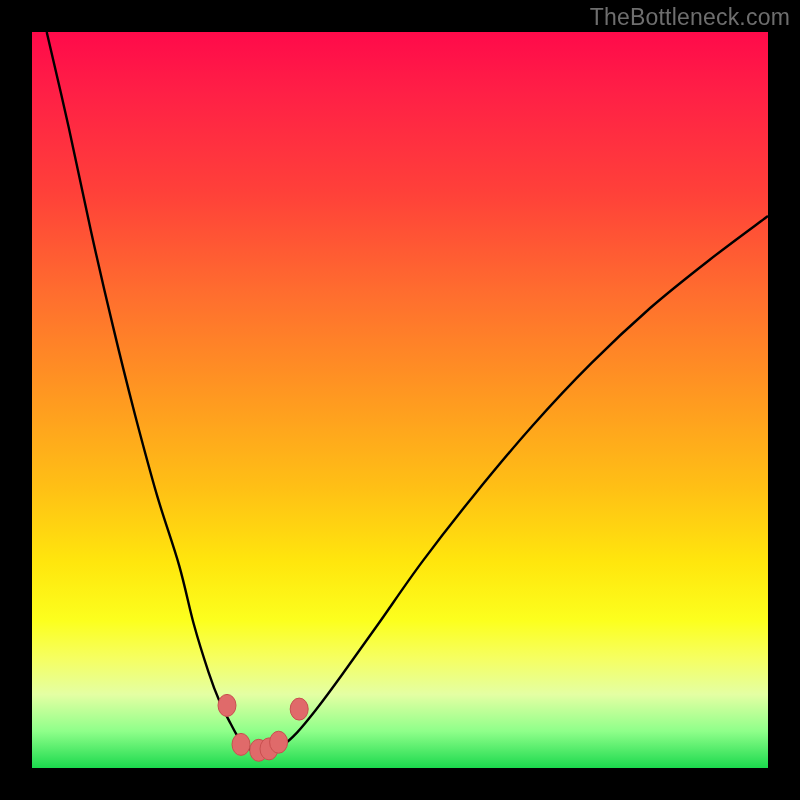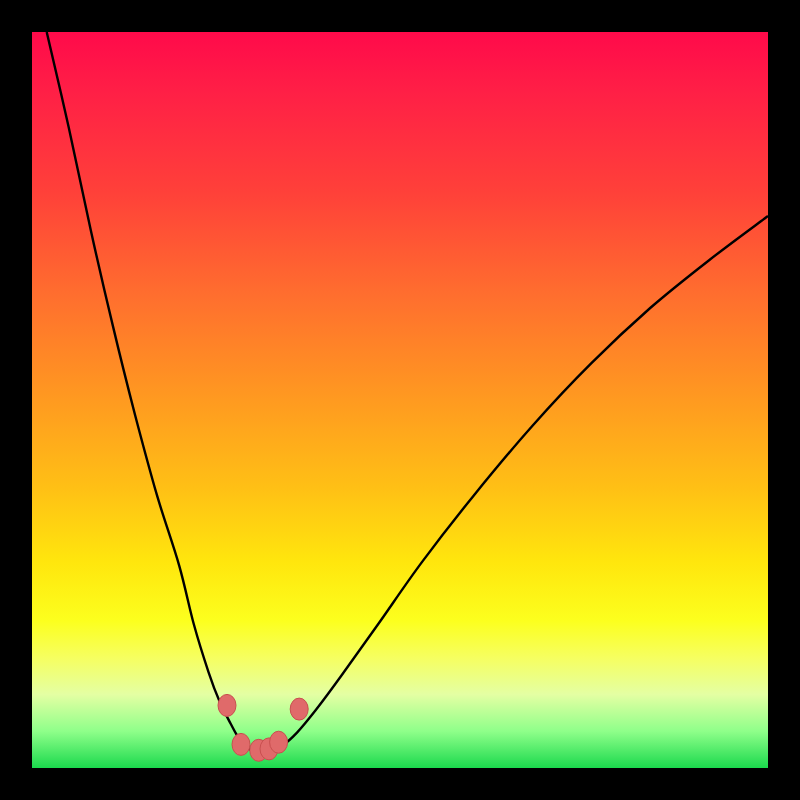--- a/index.html
+++ b/index.html
@@ -70,13 +70,14 @@
       <g id="markers">
           <ellipse cx="195.0" cy="673.4" rx="9" ry="11" fill="#e06a6a" stroke="#c84f4f" stroke-width="1"></ellipse>
           <ellipse cx="209.0" cy="712.4" rx="9" ry="11" fill="#e06a6a" stroke="#c84f4f" stroke-width="1"></ellipse>
           <ellipse cx="226.7" cy="718.3" rx="9" ry="11" fill="#e06a6a" stroke="#c84f4f" stroke-width="1"></ellipse>
           <ellipse cx="237.0" cy="716.9" rx="9" ry="11" fill="#e06a6a" stroke="#c84f4f" stroke-width="1"></ellipse>
           <ellipse cx="246.6" cy="710.2" rx="9" ry="11" fill="#e06a6a" stroke="#c84f4f" stroke-width="1"></ellipse>
           <ellipse cx="267.2" cy="677.1" rx="9" ry="11" fill="#e06a6a" stroke="#c84f4f" stroke-width="1"></ellipse>
         </g>
     </svg>
   </div>
+  <div class="watermark">TheBottleneck.com</div>
 </div>
 
 </body></html>

